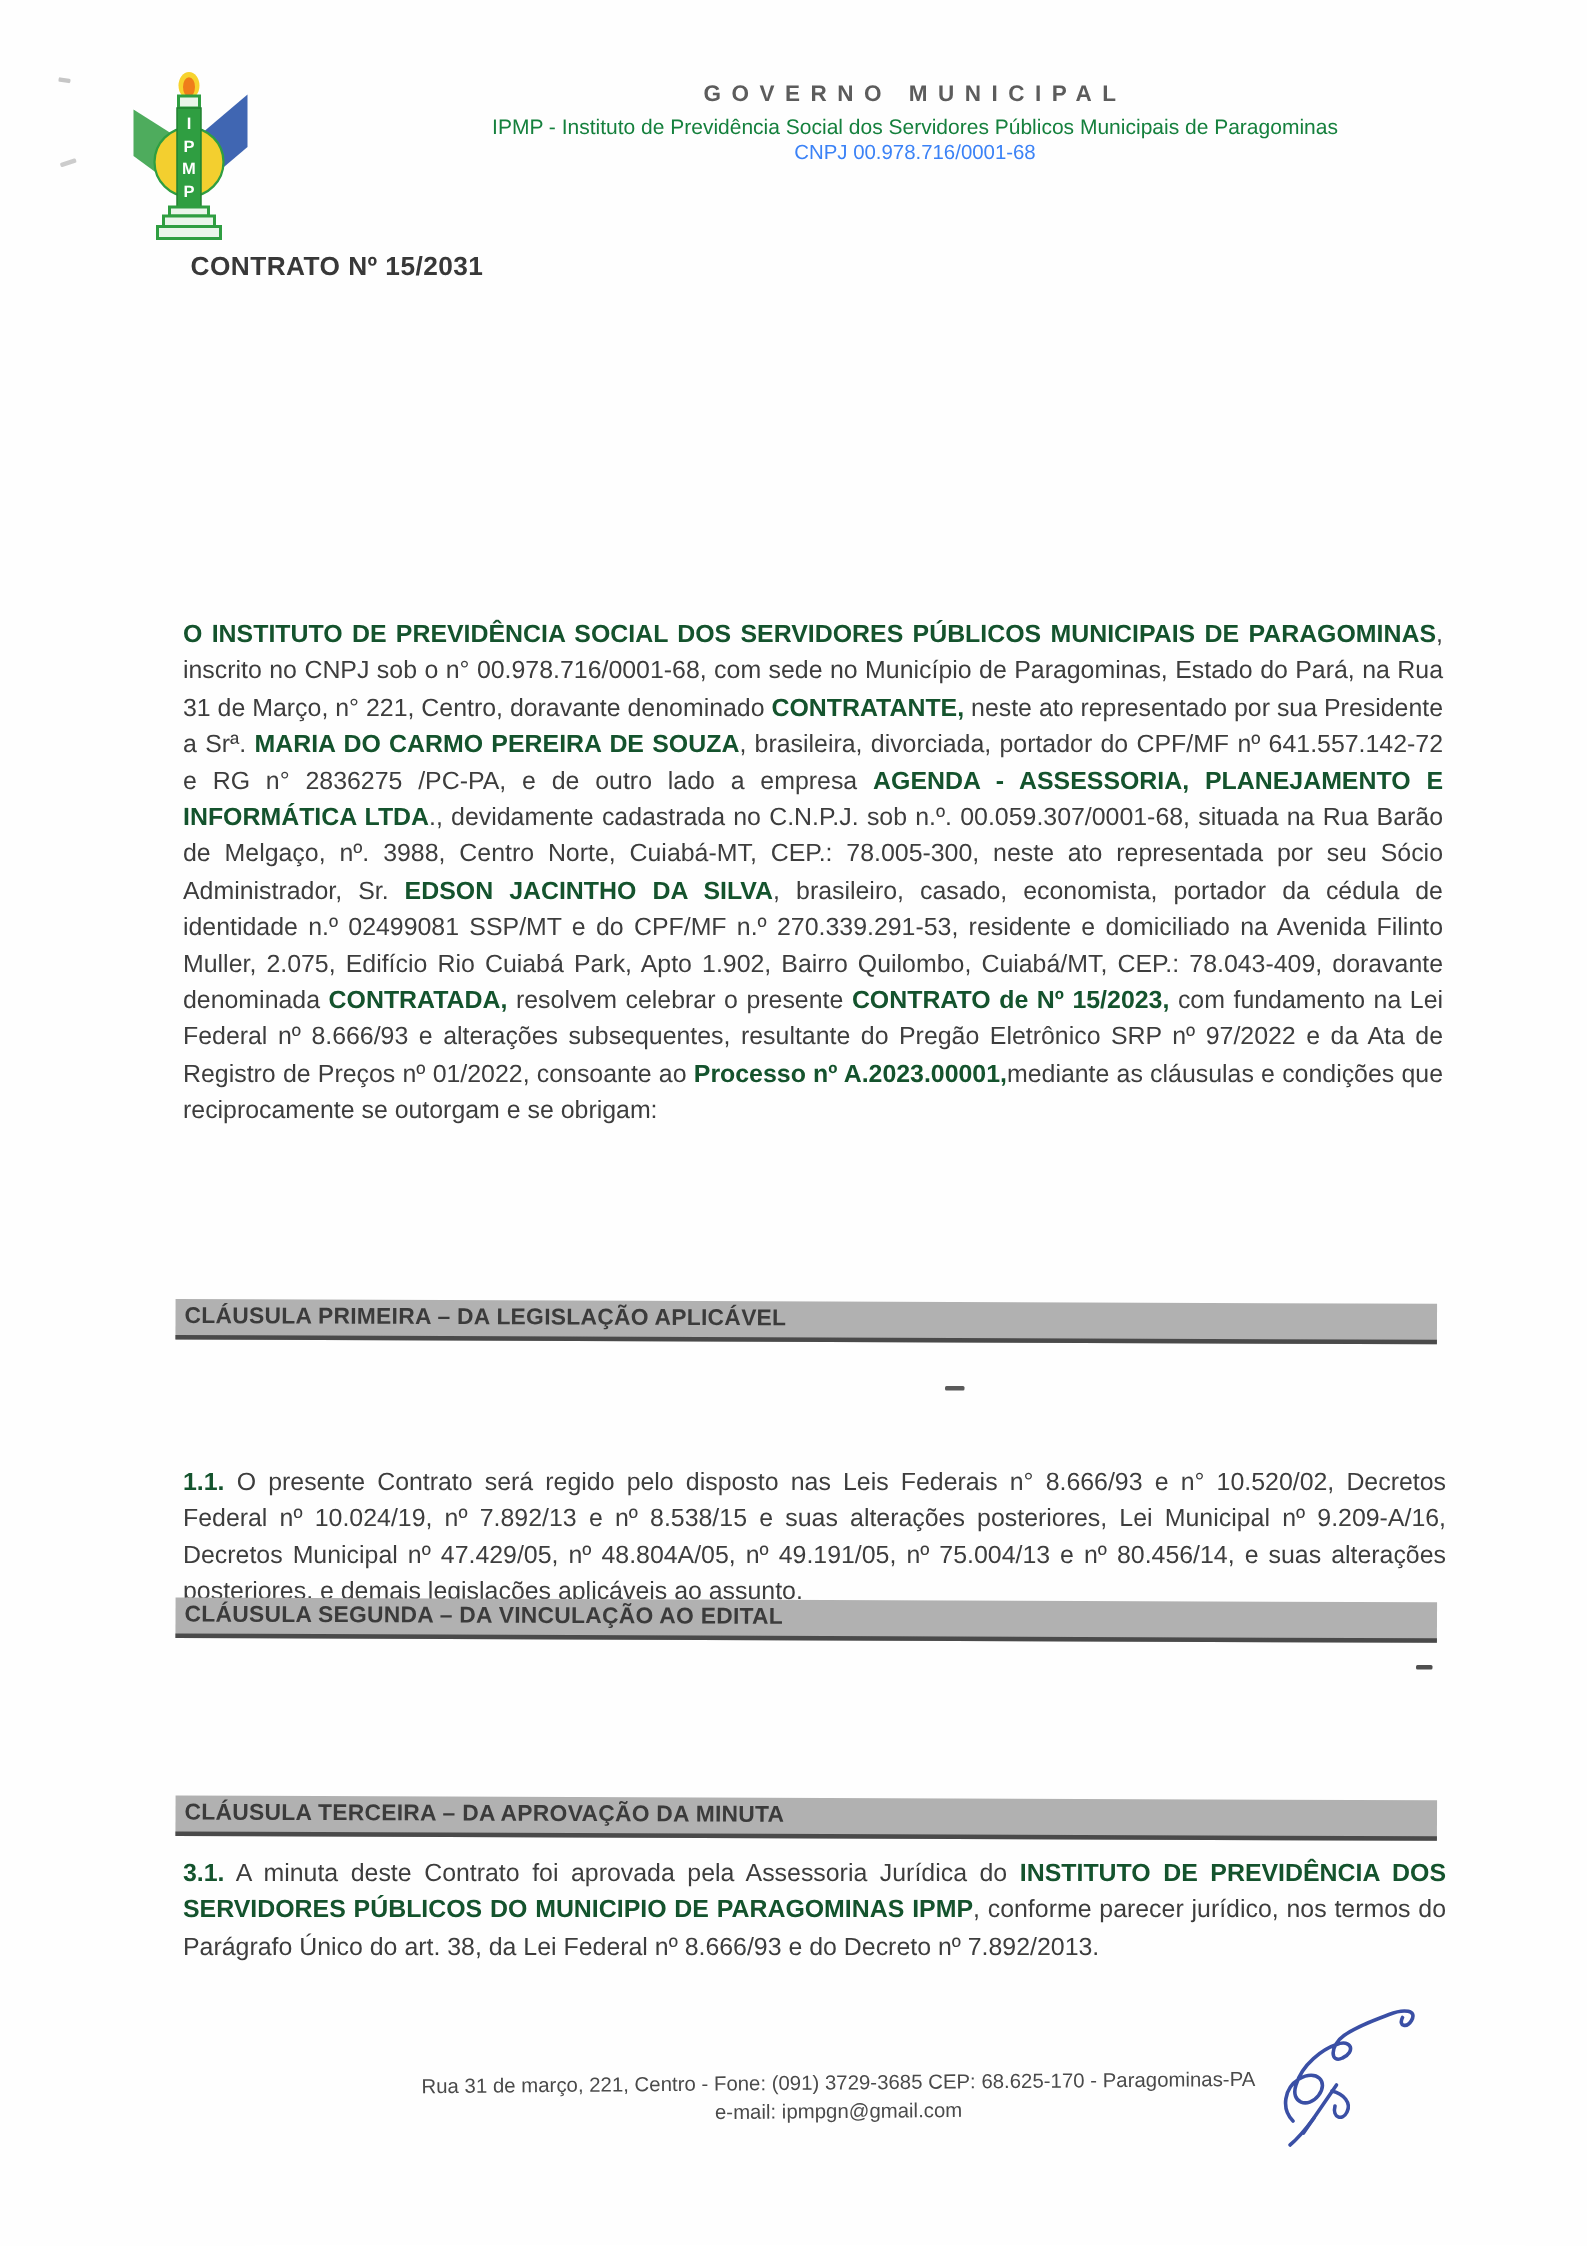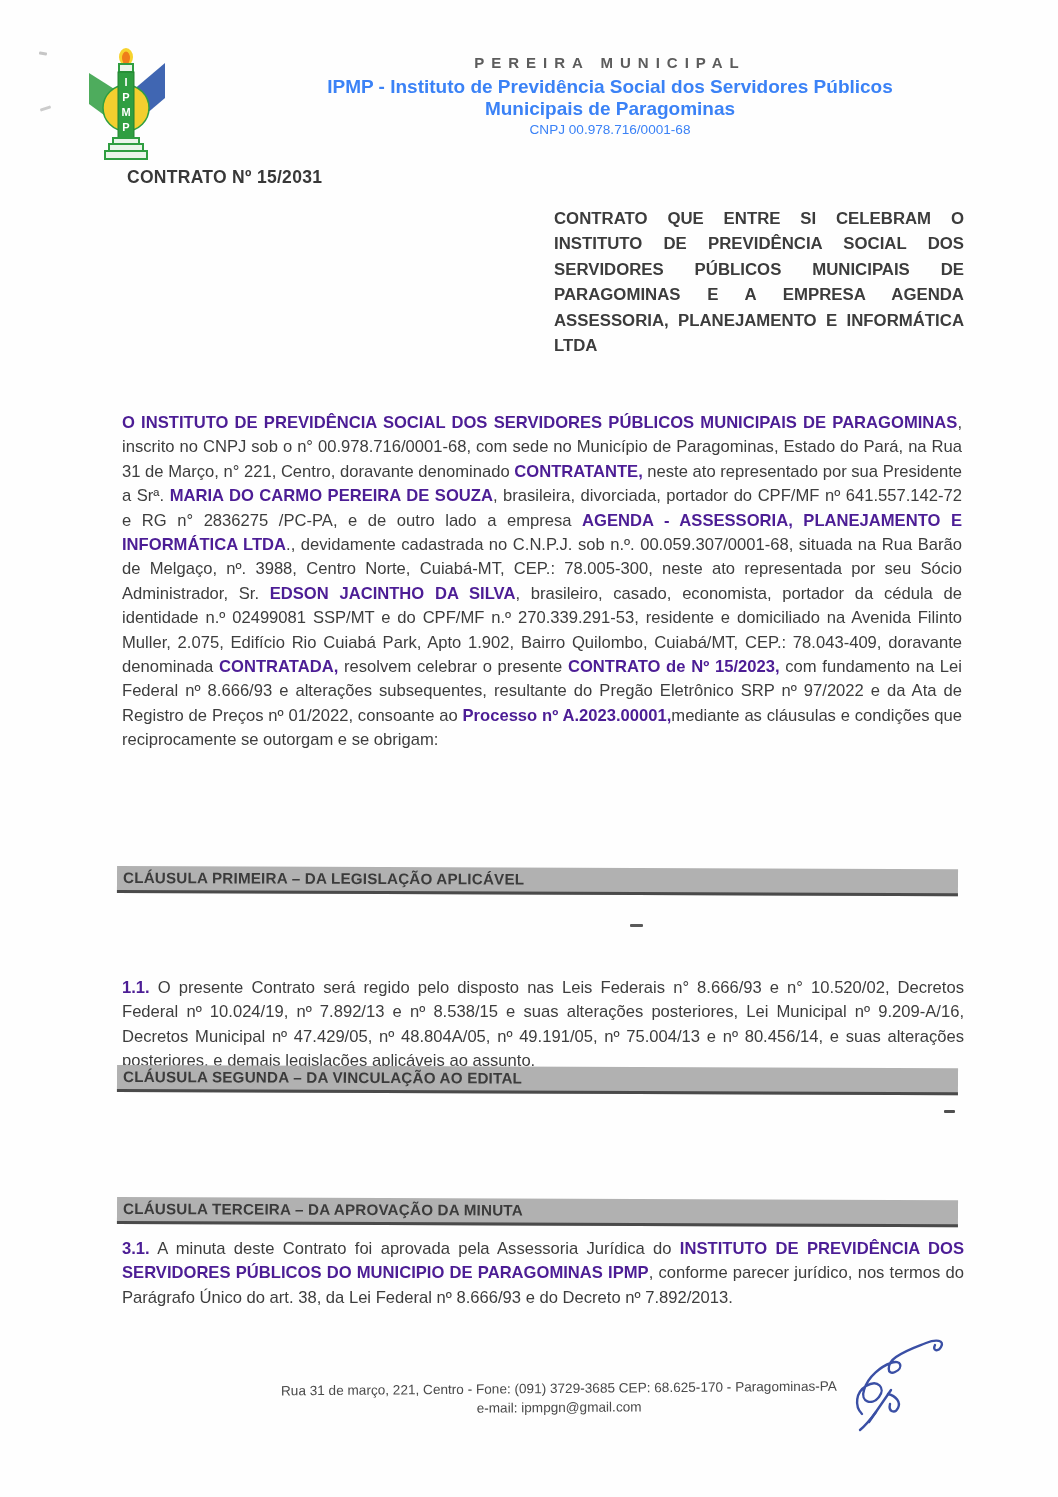--- a/index.html
+++ b/index.html
@@ -13,40 +13,40 @@
     color: #3a3a3a;
     overflow: hidden;
   }
   
   .logo { position: absolute; left: 84px; top: 46px; width: 86px; height: 122px; }
   .header-text { position: absolute; left: 295px; top: 54px; width: 630px; text-align: center; }
   .gov-line {
     font-weight: bold; font-size: 15px; letter-spacing: 7px;
     color: #5c5c5c;
   }
-  .inst-line { font-size: 19px; color: #3b82f6; margin-top: 5px; font-weight: bold; }
+  .inst-line { font-size: 14px; color: #15803d; margin-top: 5px; }
   .cnpj-line { font-size: 13.6px; color: #3b82f6; margin-top: 2px; }
 
   
   .doc-title {
     position: absolute; left: 127px; top: 167px;
     font-weight: bold; font-size: 17.5px; color: #383838; letter-spacing: 0.3px;
   }
   .epigraph {
     position: absolute; left: 554px; top: 206px; width: 410px;
     font-weight: bold; font-size: 16.8px; line-height: 25.4px;
     text-align: justify; color: #3c3c3c;
   }
 
   
   .preamble {
     position: absolute; left: 122px; top: 411px; width: 840px;
     font-size: 16.6px; line-height: 24.4px; text-align: justify; color: #3d3d3d;
   }
-  .preamble b, .clause-body b { color: #4c1d95; }
+  .preamble b, .clause-body b { color: #14532d; }
 
   .section-bar {
     position: absolute; left: 117px; width: 841px; height: 24px;
     background: #b1b1b1;
     border-bottom: 3px solid #4a4a4a;
     transform: rotate(0.22deg);
     transform-origin: left center;
   }
   .section-bar .bar-label {
     display: block; padding: 3px 0 0 6px;
@@ -108,28 +108,27 @@
       <text x="42" y="70" font-size="11" font-weight="bold" fill="#ffffff" text-anchor="middle" font-family="Liberation Sans, sans-serif">M</text>
       <text x="42" y="85" font-size="11" font-weight="bold" fill="#ffffff" text-anchor="middle" font-family="Liberation Sans, sans-serif">P</text>
 
       <rect x="29" y="92" width="26" height="6" fill="#eaf5ea" stroke="#2f9e41" stroke-width="2"></rect>
       <rect x="25" y="98" width="34" height="7" fill="#eaf5ea" stroke="#2f9e41" stroke-width="2"></rect>
       <rect x="21" y="105" width="42" height="8" fill="#eaf5ea" stroke="#2f9e41" stroke-width="2"></rect>
     </svg>
   </div>
 
   <div class="header-text">
-    <div class="gov-line">PEREIRA MUNICIPAL</div>
+    <div class="gov-line">GOVERNO MUNICIPAL</div>
     <div class="inst-line">IPMP - Instituto de Previdência Social dos Servidores Públicos Municipais de Paragominas</div>
     <div class="cnpj-line">CNPJ 00.978.716/0001-68</div>
   </div>
 
   <div class="doc-title">CONTRATO Nº 15/2031</div>
 
-  <div class="epigraph">CONTRATO QUE ENTRE SI CELEBRAM O INSTITUTO DE PREVIDÊNCIA SOCIAL DOS SERVIDORES PÚBLICOS MUNICIPAIS DE PARAGOMINAS E A EMPRESA AGENDA ASSESSORIA, PLANEJAMENTO E INFORMÁTICA LTDA</div>
 
   <div class="preamble"><b>O INSTITUTO DE PREVIDÊNCIA SOCIAL DOS SERVIDORES PÚBLICOS MUNICIPAIS DE PARAGOMINAS</b><span>, inscrito no CNPJ sob o n° 00.978.716/0001-68, com sede no Município de Paragominas, Estado do Pará, na Rua 31 de Março, n° 221, Centro, doravante denominado </span><b>CONTRATANTE,</b><span> neste ato representado por sua Presidente a Srª. </span><b>MARIA DO CARMO PEREIRA DE SOUZA</b><span>, brasileira, divorciada, portador do CPF/MF nº 641.557.142-72 e RG n° 2836275 /PC-PA, e de outro lado a empresa </span><b>AGENDA - ASSESSORIA, PLANEJAMENTO E INFORMÁTICA LTDA</b><span>., devidamente cadastrada no C.N.P.J. sob n.º. 00.059.307/0001-68, situada na Rua Barão de Melgaço, nº. 3988, Centro Norte, Cuiabá-MT, CEP.: 78.005-300, neste ato representada por seu Sócio Administrador, Sr. </span><b>EDSON JACINTHO DA SILVA</b><span>, brasileiro, casado, economista, portador da cédula de identidade n.º 02499081 SSP/MT e do CPF/MF n.º 270.339.291-53, residente e domiciliado na Avenida Filinto Muller, 2.075, Edifício Rio Cuiabá Park, Apto 1.902, Bairro Quilombo, Cuiabá/MT, CEP.: 78.043-409, doravante denominada </span><b>CONTRATADA,</b><span> resolvem celebrar o presente </span><b>CONTRATO de Nº 15/2023,</b><span> com fundamento na Lei Federal nº 8.666/93 e alterações subsequentes, resultante do Pregão Eletrônico SRP nº 97/2022 e da Ata de Registro de Preços nº 01/2022, consoante ao </span><b>Processo nº A.2023.00001,</b><span>mediante as cláusulas e condições que reciprocamente se outorgam e se obrigam:</span></div>
 
   <div class="section-bar" id="bar-1">
     <span class="bar-label">CLÁUSULA PRIMEIRA – DA LEGISLAÇÃO APLICÁVEL</span>
   </div>
   <div class="clause-body" id="clause-1"><b>1.1.</b><span> O presente Contrato será regido pelo disposto nas Leis Federais n° 8.666/93 e n° 10.520/02, Decretos Federal nº 10.024/19, nº 7.892/13 e nº 8.538/15 e suas alterações posteriores, Lei Municipal nº 9.209-A/16, Decretos Municipal nº 47.429/05, nº 48.804A/05, nº 49.191/05, nº 75.004/13 e nº 80.456/14, e suas alterações posteriores, e demais legislações aplicáveis ao assunto.</span></div>
 
   <div class="section-bar" id="bar-2">
     <span class="bar-label">CLÁUSULA SEGUNDA – DA VINCULAÇÃO AO EDITAL</span>

